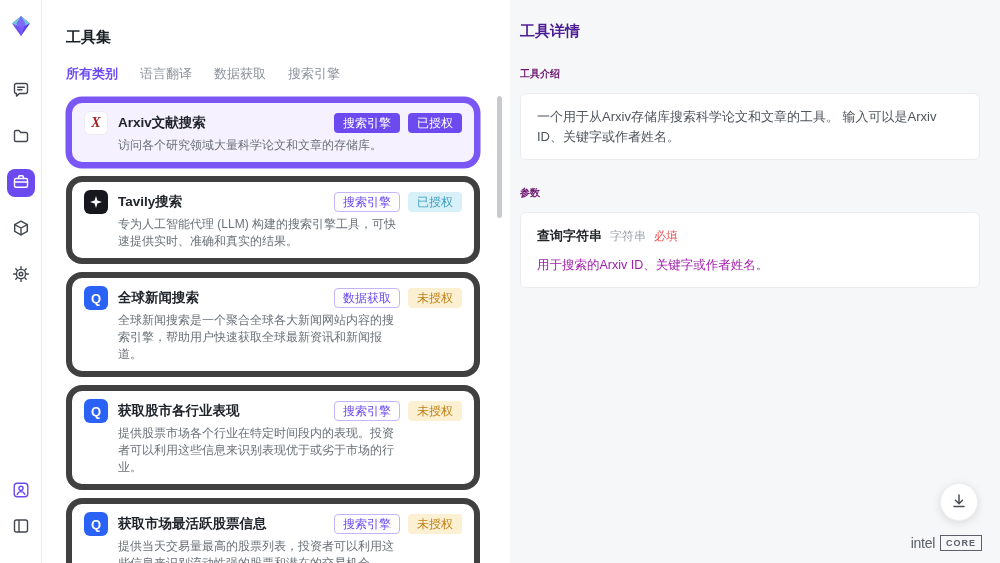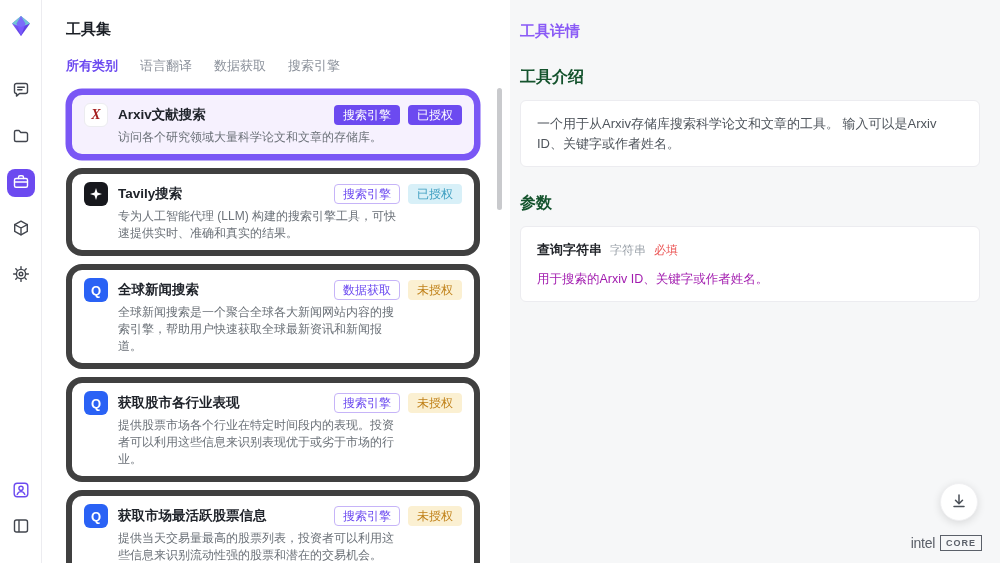--- a/index.html
+++ b/index.html
@@ -21,21 +21,21 @@
     align-items:center; justify-content:center; color:#42464e;
     margin-bottom:18px; cursor:pointer;
   }
   .side-btn.active { background:#6C4AF0; color:#fff; }
   .side-btn.purple { color:#6C4AF0; }
   .side-spacer { flex:1; }
   .side-btn.bottom { margin-bottom:8px; }
 
   
   .list-panel {
-    position:absolute; left:42px; top:0; bottom:0; width:468px;
+    position:absolute; left:42px; top:8px; bottom:0; width:468px;
     background:#fff; padding:20px 30px 1px 24px;
   }
   .panel-title { font-size:15px; font-weight:700; color:#1b1f26; margin-bottom:18px; }
   .tabs { display:flex; gap:22px; font-size:13px; color:#8b919b; margin-bottom:14px;margin-top:16px; }
   .tab { cursor:pointer; }
   .tab.active { color:#6C4AF0; font-weight:600; }
 
   .cards { display:flex; flex-direction:column; gap:8px; }
   .tool-card {
     display:flex; gap:10px; padding:8px 12px; background:#fff;
@@ -73,22 +73,22 @@
   .scroll-thumb {
     position:absolute; right:8px; top:88px; width:5px; height:122px;
     background:#c9cacd; border-radius:3px; cursor:grab;
   }
 
   
   .detail-panel {
     position:absolute; left:510px; right:0; top:0; bottom:0;
     background:#F6F7F8; padding:22px 20px 0 10px;
   }
-  .detail-title { font-size:15px; font-weight:700; color:#8b5cf6; }
-  .section-heading { font-size:16px; font-weight:700; color:#14532d; margin:26px 0 12px; }
+  .detail-title { font-size:15px; font-weight:700; color:#4c1d95; }
+  .section-heading { font-size:10px; font-weight:700; color:#701a75; margin:26px 0 12px; }
   .info-card {
     background:#fff; border:1px solid #ececf0; border-radius:6px;
     padding:13px 16px; font-size:13px; color:#4f555c; line-height:1.5;
   }
   .param-row { display:flex; align-items:baseline; gap:8px; }
   .param-name { font-size:13px; font-weight:700; color:#23262b; }
   .param-type { font-size:12px; color:#99a0a8; }
   .param-required { font-size:12px; color:#EB5757; }
   .param-desc { margin-top:10px; font-size:12.5px; color:#a21caf; }
 

